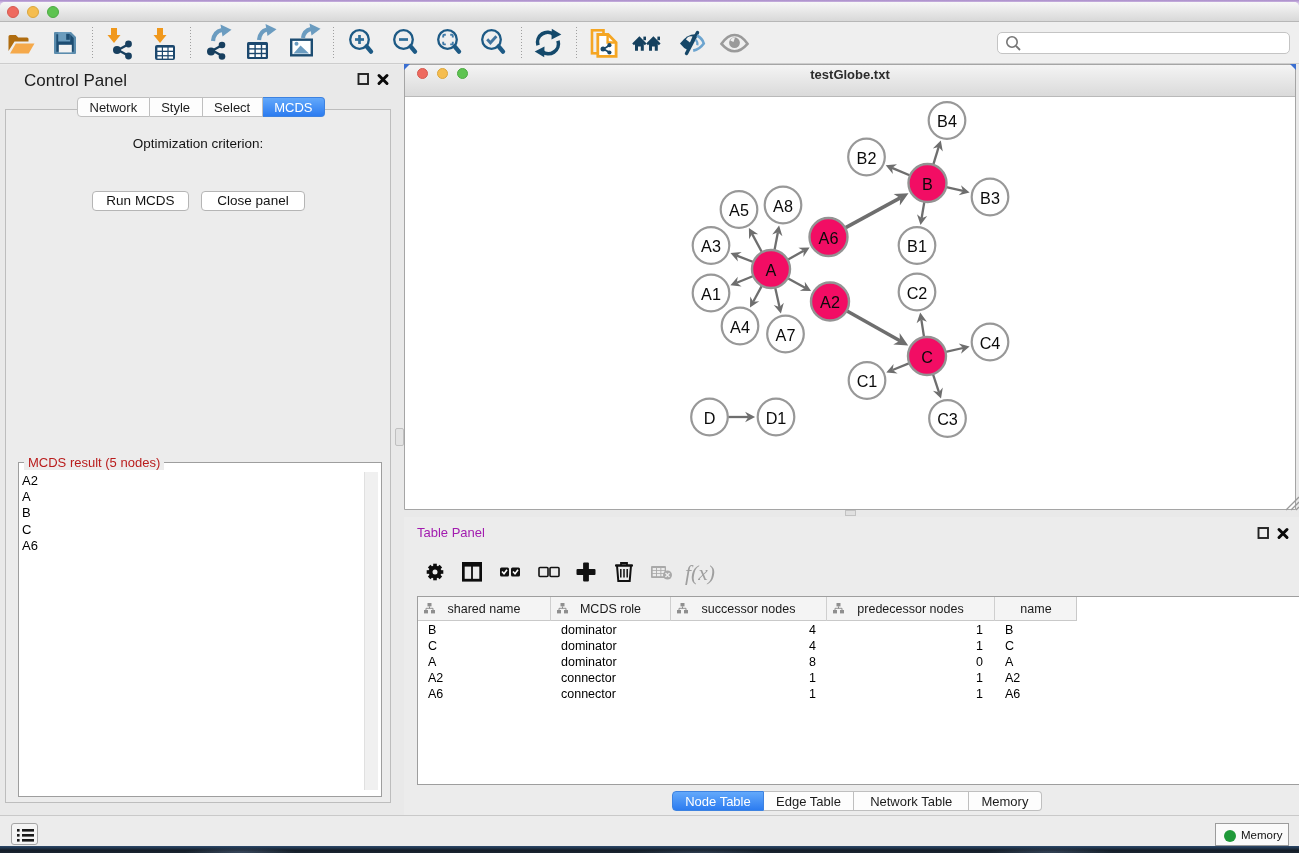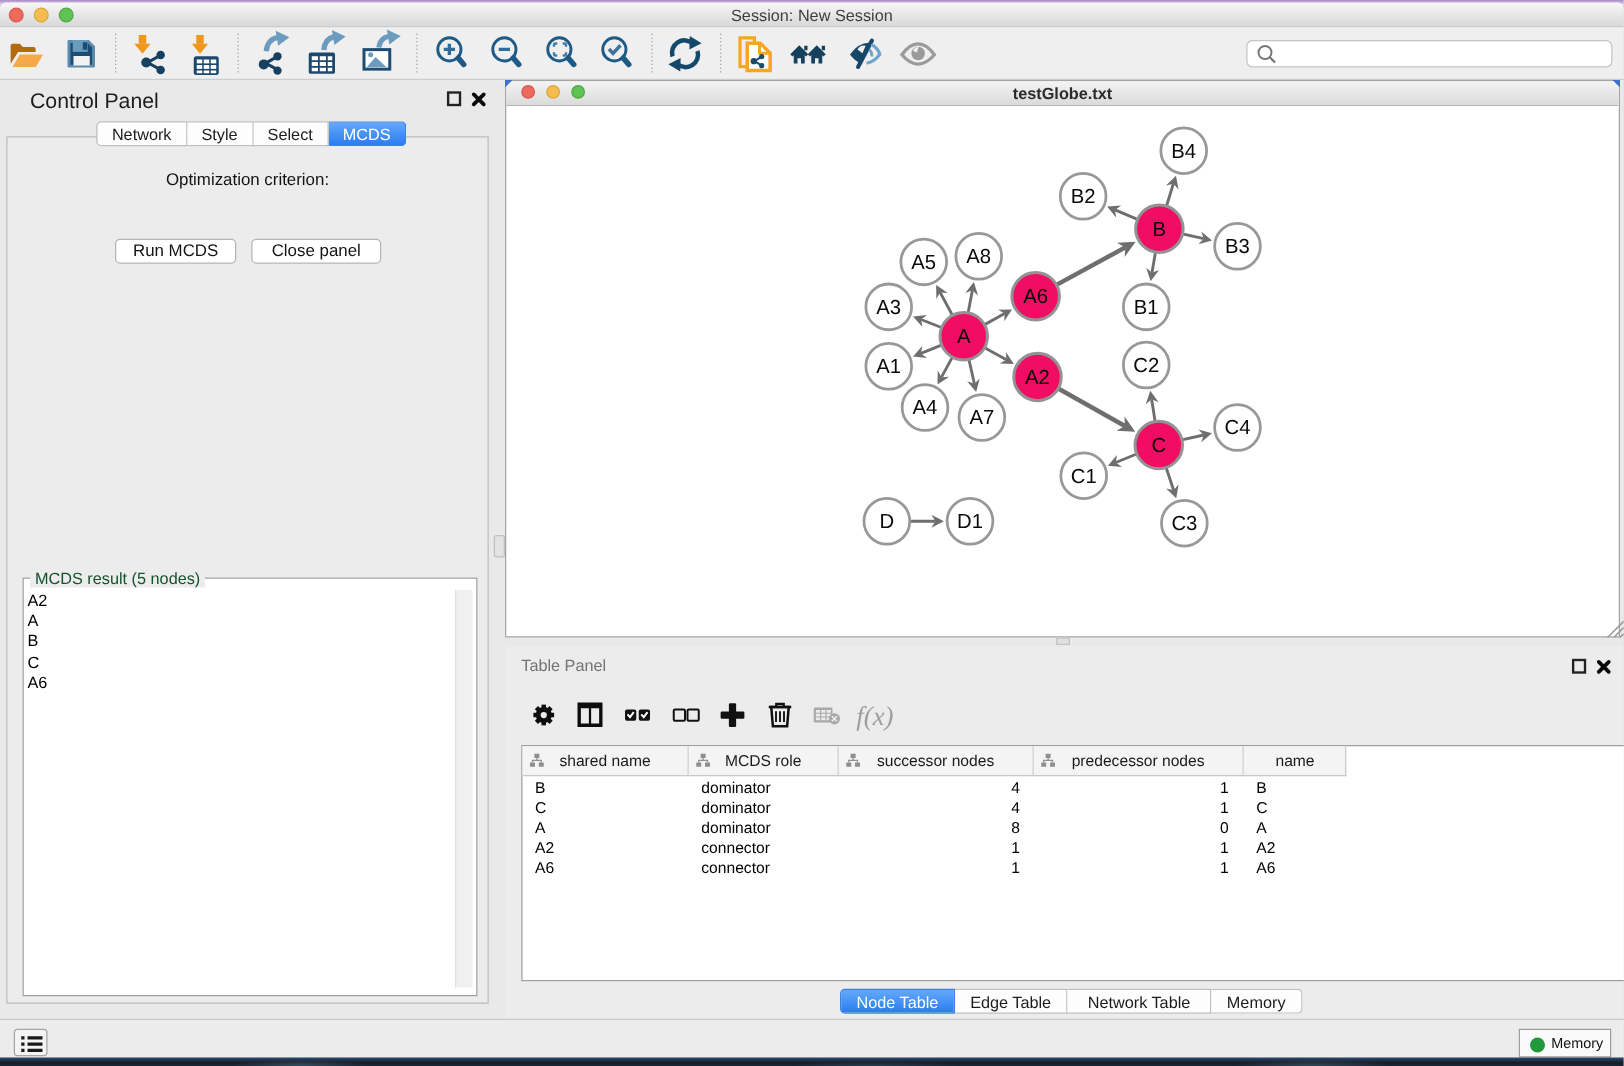--- a/index.html
+++ b/index.html
@@ -44,38 +44,38 @@
 #dropdown { left:43px; top:94px; width:312px; height:20px; background:#fff; border:1px solid #b5b5b5; border-radius:4px; }
 #dropdown .txt { left:13px; top:2px; font-size:13.5px; color:#141414; }
 #dropdown .stepper { right:0; top:0; width:17px; height:18px; border-radius:0 3px 3px 0;
   background:linear-gradient(#6db1fc,#2465e6); }
 .btn { height:20px; background:#fff; border:1px solid #b5b5b5; border-radius:4px;
   font-size:13.5px; color:#141414; text-align:center; line-height:18px; }
 #btnRun { left:92px; top:126px; width:97px; }
 #btnClose { left:201px; top:126px; width:104px; }
 
 #groupbox { left:18px; top:397px; width:364px; height:335px; border:1px solid #9e9e9e; background:#fff; }
-#groupTitle { left:24px; top:390px; font-size:13px; color:#14532d; background:#ececec; padding:0 4px; }
+#groupTitle { left:24px; top:390px; font-size:13px; color:#b91c1c; background:#ececec; padding:0 4px; }
 #mcdsList { left:3px; top:10px; font-size:13px; color:#000; line-height:16.2px; }
 #scrollTrack { right:3px; top:9px; width:14px; height:318px; background:#f0f0f0; border-left:1px solid #e0e0e0; }
 
 #vsplit { left:395px; top:363px; width:9px; height:18px; background:#e3e3e3; border:1px solid #c0c0c0; border-radius:2px; }
 
 #netframe { left:404px; top:-1px; width:892px; height:446px; background:#fff;
   border:1px solid #a5a5a5; border-radius:4px 4px 0 0; }
-#netTitle { left:0; top:0; width:890px; height:20px; background:linear-gradient(#f4f4f4,#dadada);
+#netTitle { left:0; top:0; width:890px; height:32px; background:linear-gradient(#f4f4f4,#dadada);
   border-bottom:1px solid #b9b9b9; border-radius:4px 4px 0 0; }
 #netTitle .t1 { left:12px; background:#ee6a5f; border:1px solid #d55a50; top:3px; width:11px; height:11px; }
 #netTitle .t2 { left:32px; background:#f5bd4f; border:1px solid #dba63c; top:3px; width:11px; height:11px; }
 #netTitle .t3 { left:52px; background:#5ec351; border:1px solid #4daa44; top:3px; width:11px; height:11px; }
 #netTitleText { top:2px; left:0; width:890px; text-align:center; font-size:13px; font-weight:bold; color:#2b2b2b; }
 #hsplit { left:845px; top:445px; width:11px; height:6px; background:#e0e0e0; border:1px solid #c2c2c2; }
 
 #tpanel { left:404px; top:452px; width:895px; height:298px; background:#ececec; }
-#tpTitle { left:13px; top:8px; font-size:13px; color:#737373; }
+#tpTitle { left:13px; top:8px; font-size:13px; color:#a21caf; }
 #ttable { left:13px; top:79px; width:917px; height:189px; background:#fff; border:1px solid #9e9e9e; }
 #thead { left:0; top:0; width:659px; height:24px; background:#f4f4f4; border-bottom:1px solid #c9c9c9; border-right:1px solid #c9c9c9; }
 .th { position:absolute; top:0; height:24px; border-right:1px solid #cfcfcf; font-size:12.5px; color:#1a1a1a; }
 .th .lbl { position:absolute; top:5px; width:100%; text-align:center; }
 .trow { position:absolute; font-size:12.5px; color:#000; height:16px; }
 .tabrow2 { left:268px; top:274px; }
 .tabrow2 .tab { padding:0 12.2px; }
 .tabrow2 .tab:nth-child(3) { padding:0 16px; }
 .tabrow2 .tab.last { padding:0 12.2px; }
 
@@ -86,21 +86,20 @@
 #membtn .lbl { position:absolute; left:25px; top:5px; }
 </style>
 </head>
 <body>
 <div class="abs" id="deskTop"></div>
 <div class="abs" id="appwin">
   <div class="abs" id="titlebar">
     <div class="abs tl t1"></div>
       <div class="abs tl t2"></div>
       <div class="abs tl t3"></div>
-    <div class="abs" id="titleText">Session: New Session</div>
   </div>
   <div class="abs" id="toolbar">
   <svg width="1299" height="42" style="position:absolute;left:0;top:0">
 
     <g stroke="#9f9f9f" stroke-width="1" stroke-dasharray="1,2">
       <line x1="92.5" y1="5" x2="92.5" y2="37"></line>
           <line x1="190.5" y1="5" x2="190.5" y2="37"></line>
       <line x1="333.5" y1="5" x2="333.5" y2="37"></line>
           <line x1="521.5" y1="5" x2="521.5" y2="37"></line>
       <line x1="576.5" y1="5" x2="576.5" y2="37"></line>

